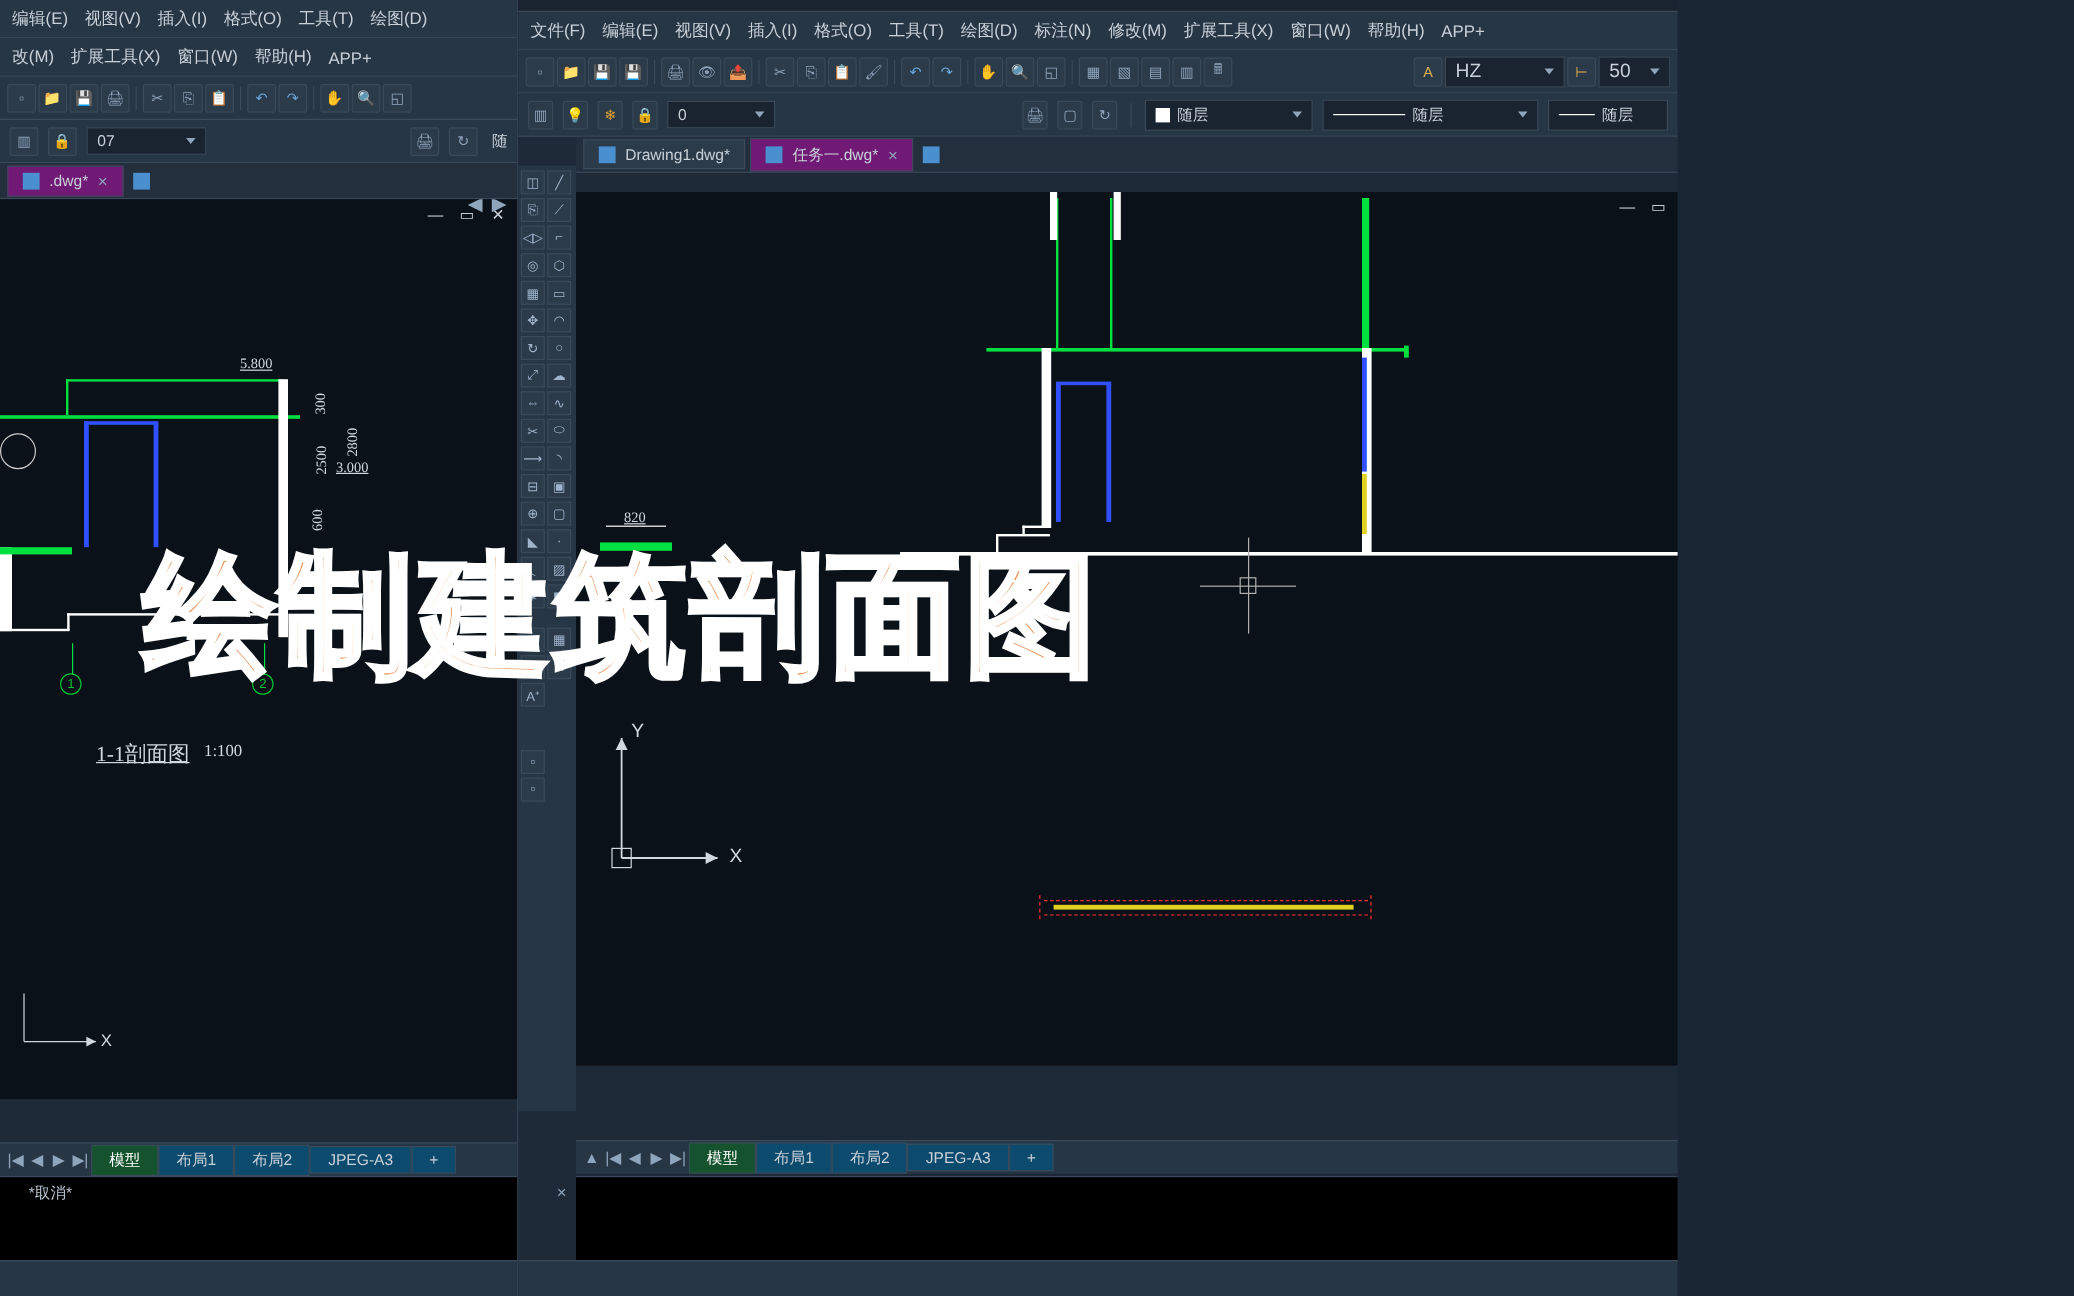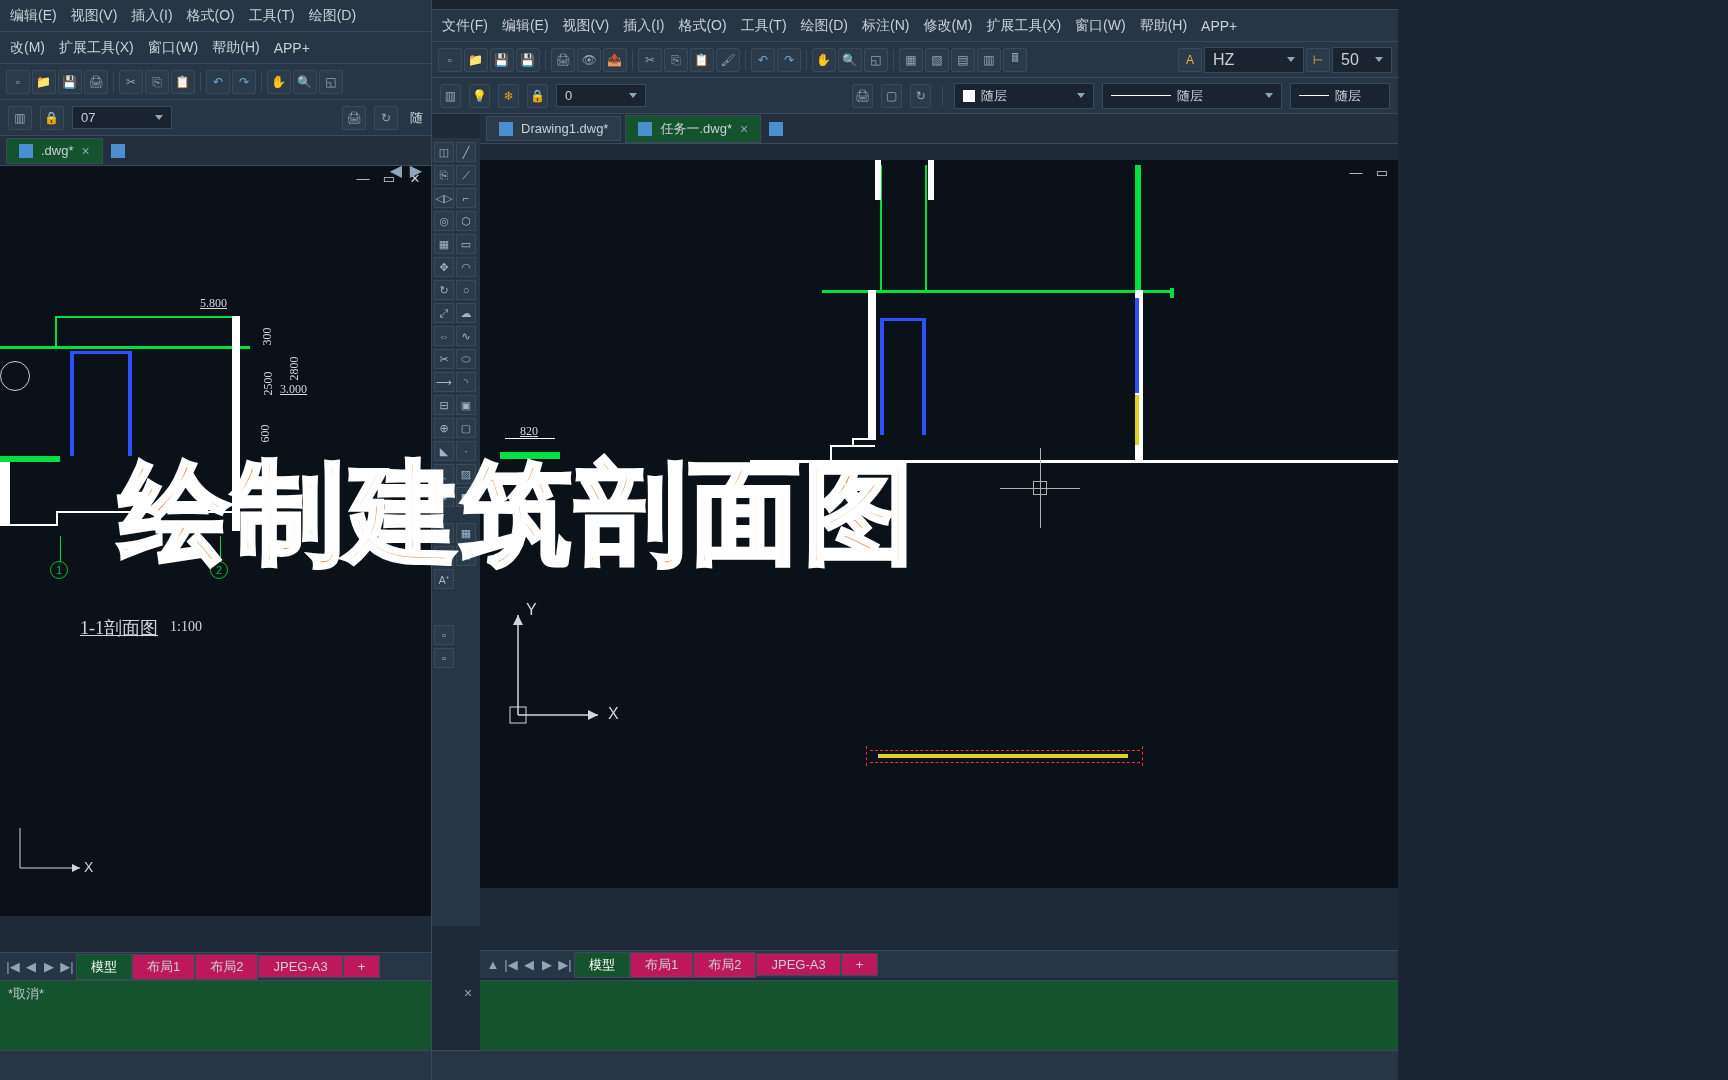--- a/index.html
+++ b/index.html
@@ -130,21 +130,21 @@
 }
 .doc-tab {
   background: #2c3b4a;
   padding: 4px 12px;
   font-size: 13px;
   display: flex;
   align-items: center;
   gap: 8px;
   border: 1px solid #3a4a5a;
 }
-.doc-tab.active { background: #14532d; }
+.doc-tab.active { background: #701a75; }
 .doc-tab-close {
   font-size: 14px;
   color: #8fa5bb;
   cursor: pointer;
 }
 .doc-tab-icon {
   width: 14px; height: 14px;
   background: #4a90d0;
   display: inline-block;
 }
@@ -250,37 +250,37 @@
   width: 18px;
   height: 20px;
   display: flex;
   align-items: center;
   justify-content: center;
   cursor: pointer;
   color: #8fa5bb;
 }
 .layout-tab {
   padding: 3px 14px;
-  background: #be185d;
+  background: #0c4a6e;
   border: 1px solid #3a4a5a;
   cursor: pointer;
 }
 .layout-tab.active { background: #14532d; color: #fff; }
 
 
 .command-area {
   position: absolute;
   bottom: 30px;
   left: 0;
   right: 0;
   height: 70px;
-  background: #14532d;
+  background: #000000;
   border-top: 1px solid #3a4a5a;
   font-size: 14px;
-  padding: 4px 8px;
+  padding: 4px 24px;
   display: flex;
   flex-direction: column;
   justify-content: flex-start;
 }
 .right-window .command-area { left: 48px; }
 .cmd-history {
   color: #b8c4d0;
   font-size: 13px;
   flex: 1;
 }

